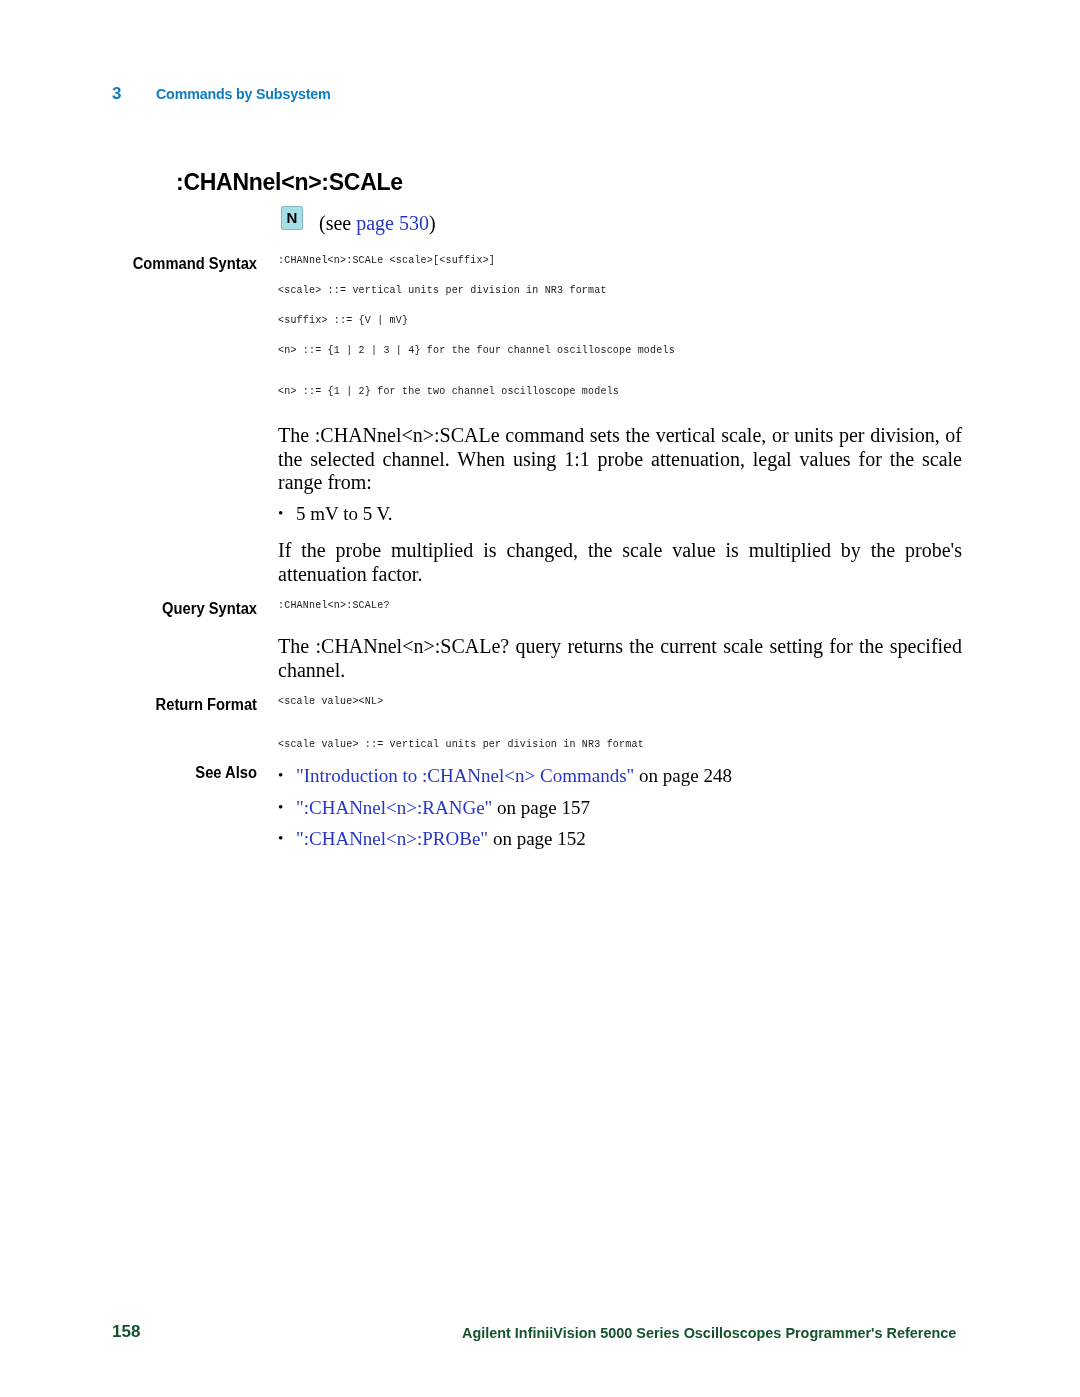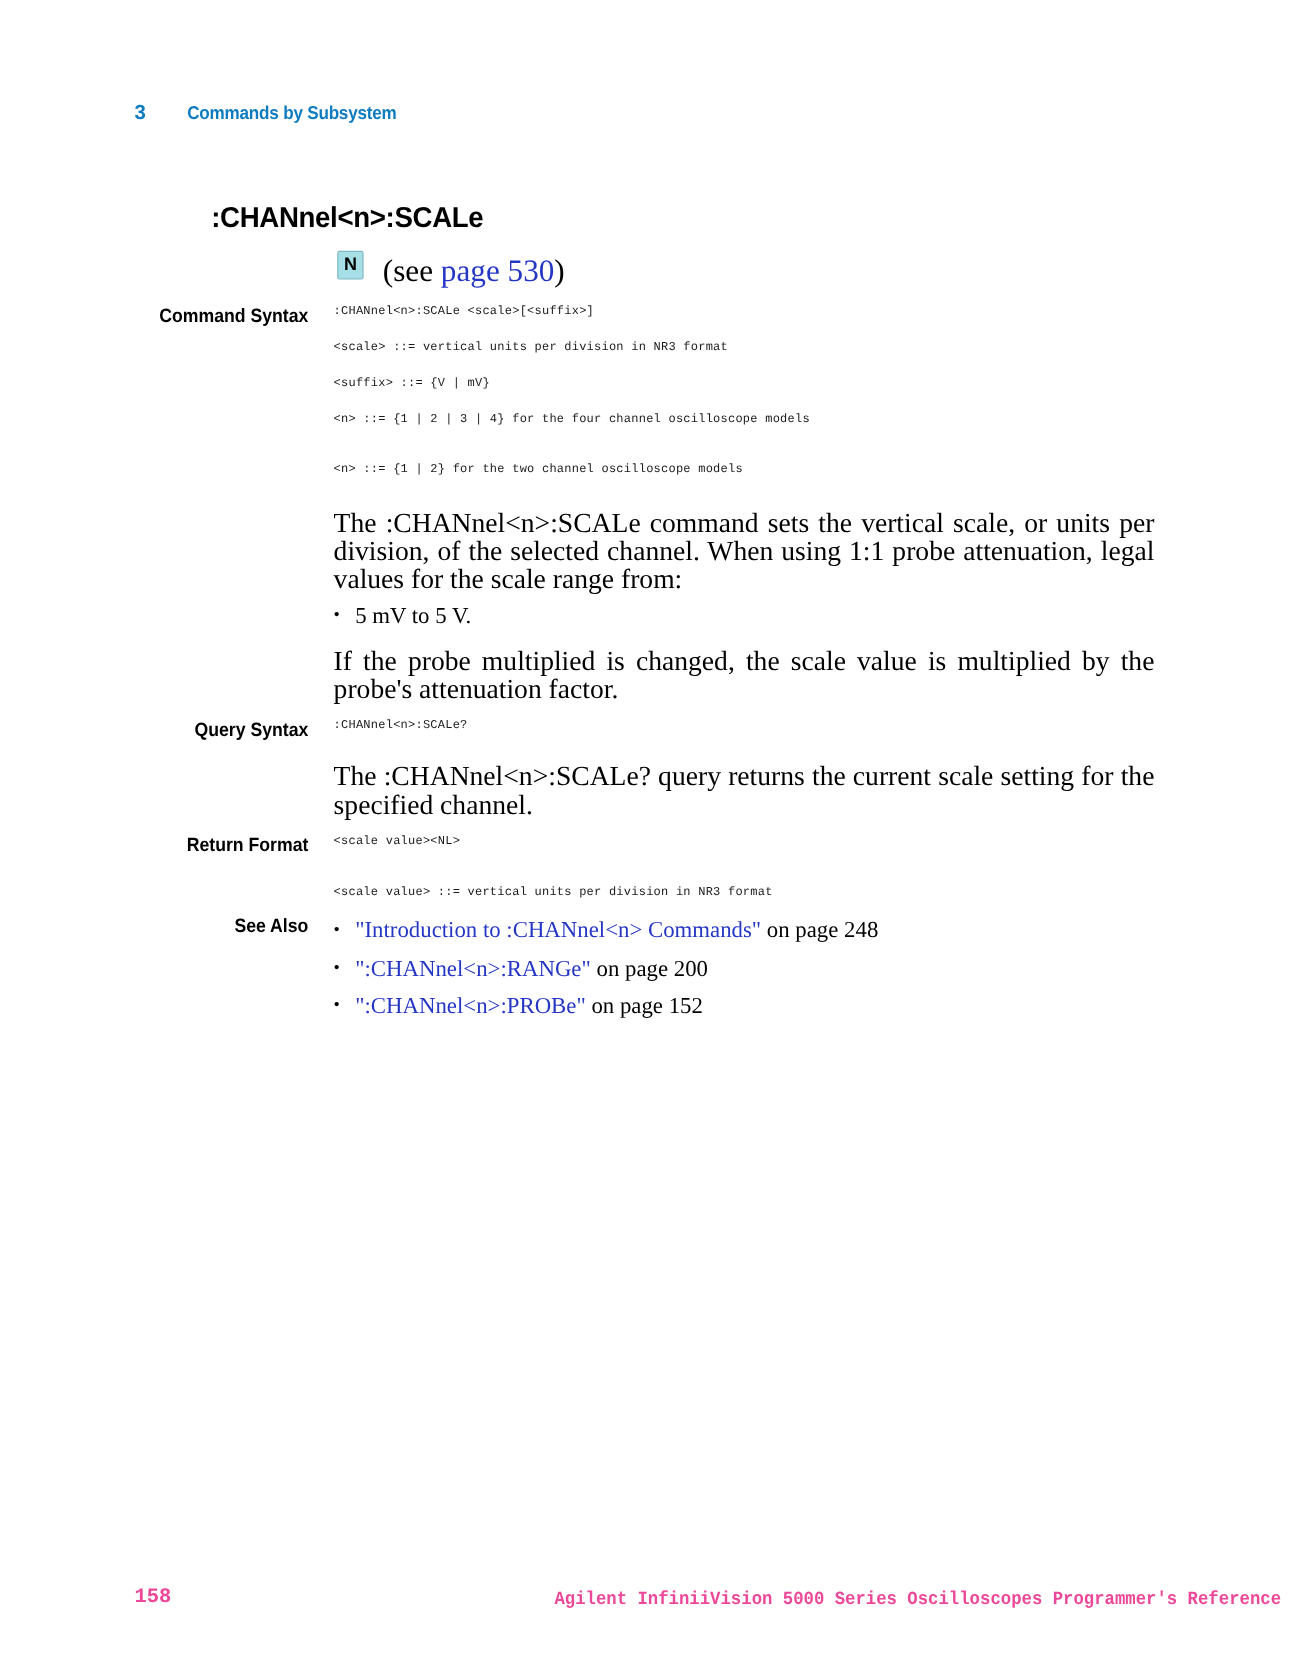--- a/index.html
+++ b/index.html
@@ -68,21 +68,21 @@
     border-radius: 2px;
     font-family: "Liberation Sans", sans-serif;
     font-weight: bold;
     font-size: 15px;
     line-height: 21px;
     text-align: center;
     color: #000000;
   }
   .note-text {
     margin-left: 16px;
-    font-size: 26px;
+    font-size: 20px;
     position: relative;
     top: 5px;
     white-space: nowrap;
   }
   .link {
     color: #2536c4;
   }
 
   
   .row {
@@ -112,21 +112,21 @@
   .mono {
     font-family: "Liberation Mono", "DejaVu Sans Mono", monospace;
     font-size: 10px;
     color: #1a1a1a;
     white-space: pre;
     letter-spacing: 0.2px;
   }
 
   .para {
     font-family: "Liberation Serif", serif;
-    font-size: 23px;
+    font-size: 20px;
     line-height: 23.5px;
     text-align: justify;
     color: #000000;
   }
 
   .bullet-row {
     display: flex;
     font-family: "Liberation Serif", serif;
     font-size: 19px;
     line-height: 23.5px;
@@ -143,23 +143,23 @@
     white-space: nowrap;
   }
 
   
   .footer {
     position: absolute;
     left: 0;
     top: 1322px;
     width: 1080px;
     height: 30px;
-    font-family: Liberation Mono, monospace;
-    font-weight: bold;
-    color: #ec4899;
+    font-family: Liberation Sans, sans-serif;
+    font-weight: bold;
+    color: #14532d;
   }
   .footer .pagenum {
     position: absolute;
     left: 112px;
     top: 0;
     font-size: 17px;
   }
   .footer .ftitle {
     position: absolute;
     left: 462px;
@@ -242,21 +242,21 @@
   <div class="label">See Also</div>
   <div class="body">
 
     <div class="bullet-row" style="margin-bottom:8px;">
       <span class="dot">•</span>
       <span class="btext"><span class="link">"Introduction to :CHANnel&lt;n&gt; Commands"</span><span> on page  248</span></span>
     </div>
 
     <div class="bullet-row" style="margin-bottom:8px;">
       <span class="dot">•</span>
-      <span class="btext"><span class="link">":CHANnel&lt;n&gt;:RANGe"</span><span> on page  200</span></span>
+      <span class="btext"><span class="link">":CHANnel&lt;n&gt;:RANGe"</span><span> on page  157</span></span>
     </div>
 
     <div class="bullet-row">
       <span class="dot">•</span>
       <span class="btext"><span class="link">":CHANnel&lt;n&gt;:PROBe"</span><span> on page  152</span></span>
     </div>
 
   </div>
 </div>
 

